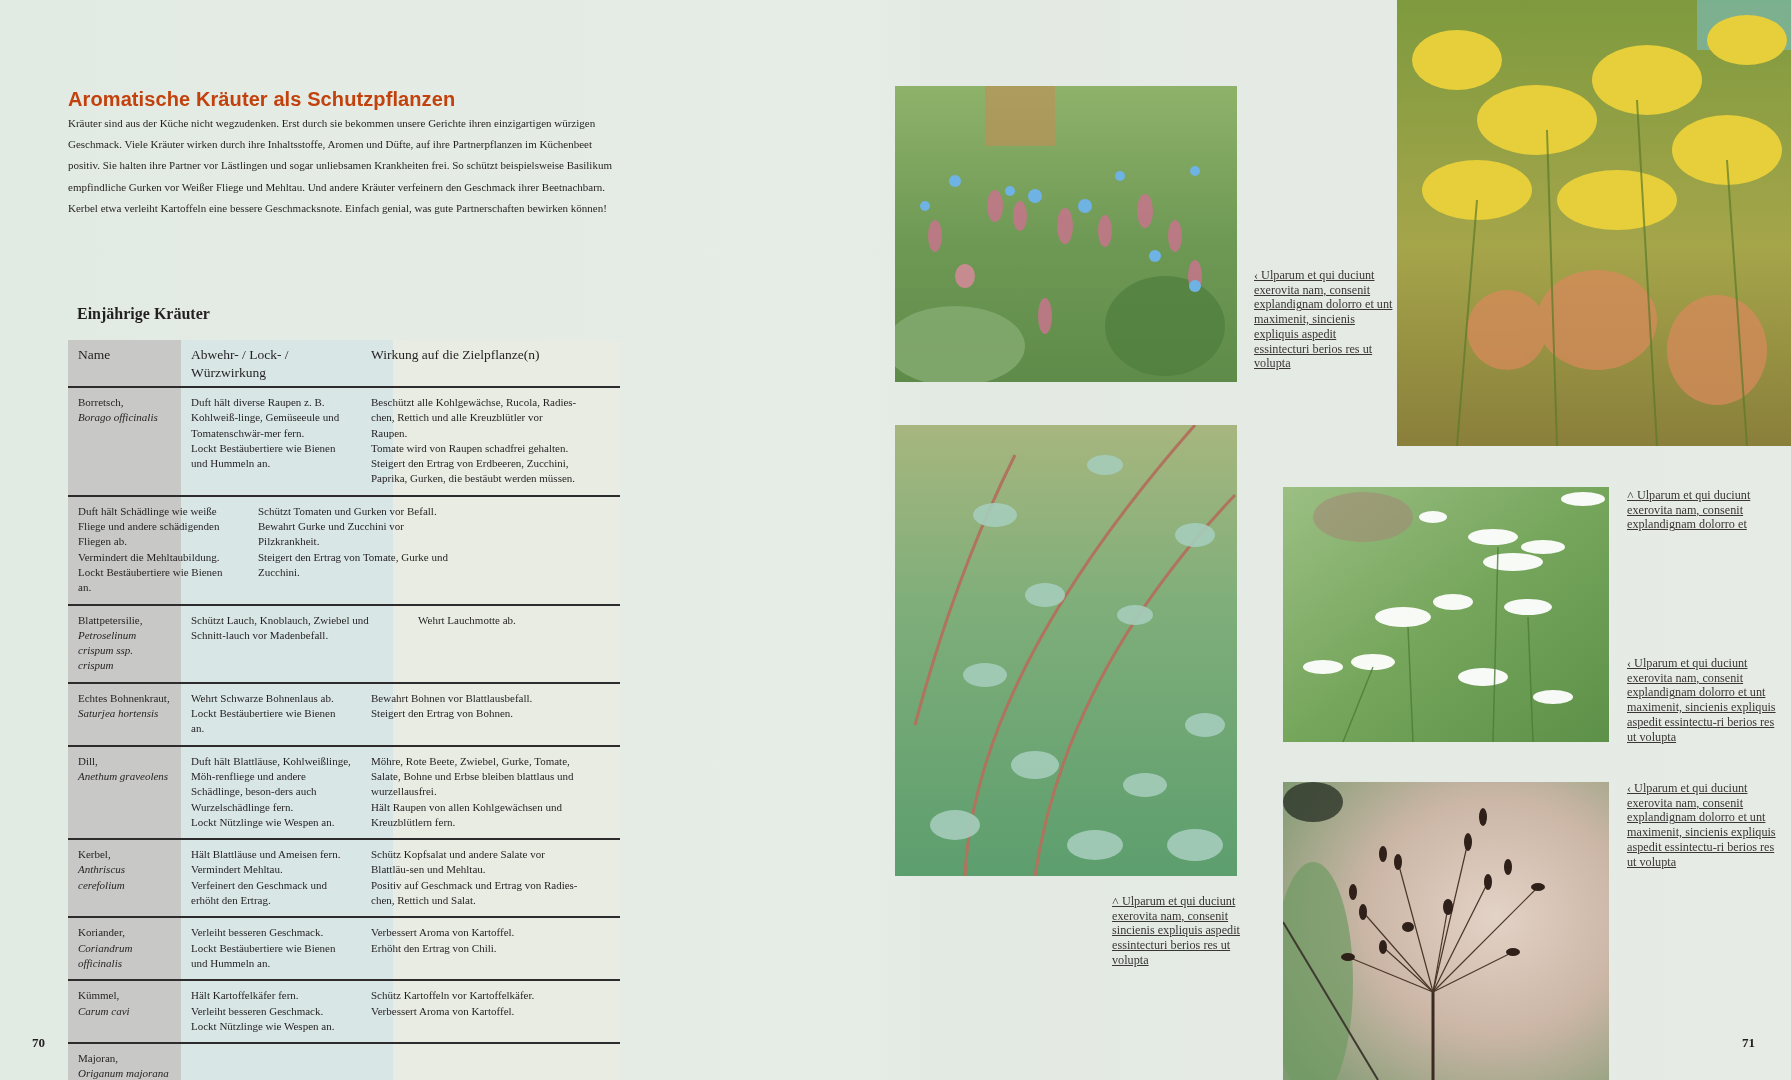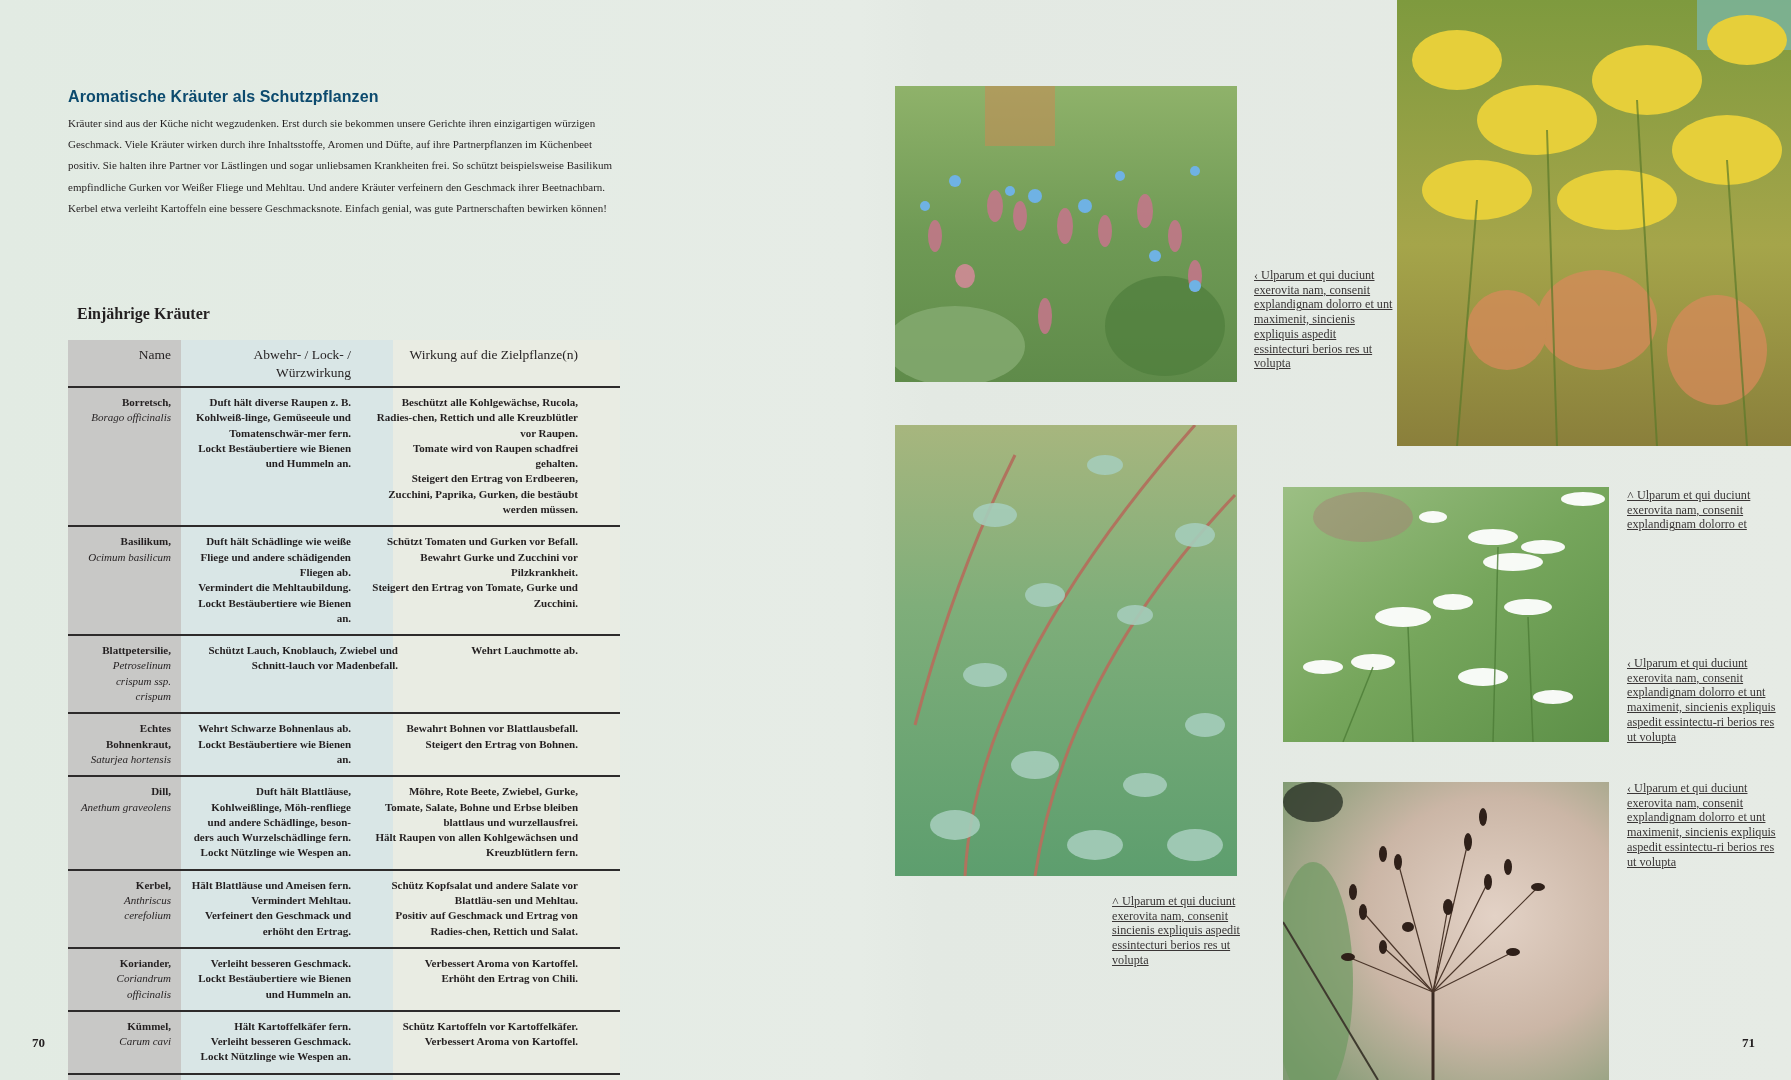--- a/index.html
+++ b/index.html
@@ -9,48 +9,48 @@
     position: relative;
     font-family: "Liberation Serif", "DejaVu Serif", serif;
     color: #231f20;
   }
   .spread { position: absolute; inset: 0; background: linear-gradient(90deg, #e2ebe3 0%, #e6ece6 48%, #e3e9e3 52%, #e6ebe5 100%); }
 
   
   .heading {
     position: absolute; left: 68px; top: 88px;
     font-family: "Liberation Sans", "DejaVu Sans", sans-serif;
-    font-size: 16px; color: #0c4a6e; letter-spacing: 0.1px;
+    font-size: 20px; color: #c2410c; letter-spacing: 0.1px;
   }
   .intro {
     position: absolute; left: 68px; top: 113px; width: 555px;
     font-size: 11px; line-height: 21.2px; color: #231f20;
   }
   .subheading {
     position: absolute; left: 77px; top: 305px;
     font-size: 16px; font-weight: bold; color: #231f20;
   }
 
   .table {
     position: absolute; left: 68px; top: 340px; width: 552px;
     font-size: 11px; line-height: 15.3px;
   }
   .col-bg { position: absolute; top: 0; bottom: 0; }
   .col-bg.c1 { left: 0; width: 113px; background: #c8c8c6; }
   .col-bg.c2 { left: 113px; width: 212px; background: #d9e6e6; }
   .col-bg.c3 { left: 325px; width: 227px; background: #e9ece3; }
   .trow { position: relative; display: flex; border-bottom: 2px solid #2d2b2b; }
   .trow:last-child { border-bottom: none; flex-direction: column; }
-  .cell { padding: 7px 10px 8px 10px; text-align: right; }
+  .cell { padding: 7px 10px 8px 10px; }
   .cell.c1 { width: 113px; }
   .cell.c2 { width: 180px; }
   .cell.c3 { width: 227px; }
   .thead .cell { font-size: 13.5px; padding: 6px 10px 4px 10px; line-height: 18px; }
   .latin { font-style: italic; display: block; }
-  .line { display: block; font-weight: bold; }
+  .line { display: block; }
 
   .pagenum {
     position: absolute; font-size: 13px; font-weight: bold; color: #231f20;
   }
 
   
   .photo { position: absolute; overflow: hidden; }
   .photo svg { display: block; width: 100%; height: 100%; }
 
   .caption {
@@ -87,24 +87,20 @@
             <span class="line">Duft hält diverse Raupen z. B. Kohlweiß-linge, Gemüseeule und Tomatenschwär-mer fern.</span>
             <span class="line">Lockt Bestäubertiere wie Bienen und Hummeln an.</span>
           </div>
           <div class="cell c3">
             <span class="line">Beschützt alle Kohlgewächse, Rucola, Radies-chen, Rettich und alle Kreuzblütler vor Raupen.</span>
             <span class="line">Tomate wird von Raupen schadfrei gehalten.</span>
             <span class="line">Steigert den Ertrag von Erdbeeren, Zucchini, Paprika, Gurken, die bestäubt werden müssen.</span>
           </div>
         </div>
         <div class="trow">
-          <div class="cell c1">
-            <span class="line">Basilikum,</span>
-            <span class="latin">Ocimum basilicum</span>
-          </div>
           <div class="cell c2">
             <span class="line">Duft hält Schädlinge wie weiße Fliege und andere schädigenden Fliegen ab.</span>
             <span class="line">Vermindert die Mehltaubildung.</span>
             <span class="line">Lockt Bestäubertiere wie Bienen an.</span>
           </div>
           <div class="cell c3">
             <span class="line">Schützt Tomaten und Gurken vor Befall.</span>
             <span class="line">Bewahrt Gurke und Zucchini vor Pilzkrankheit.</span>
             <span class="line">Steigert den Ertrag von Tomate, Gurke und Zucchini.</span>
           </div>

